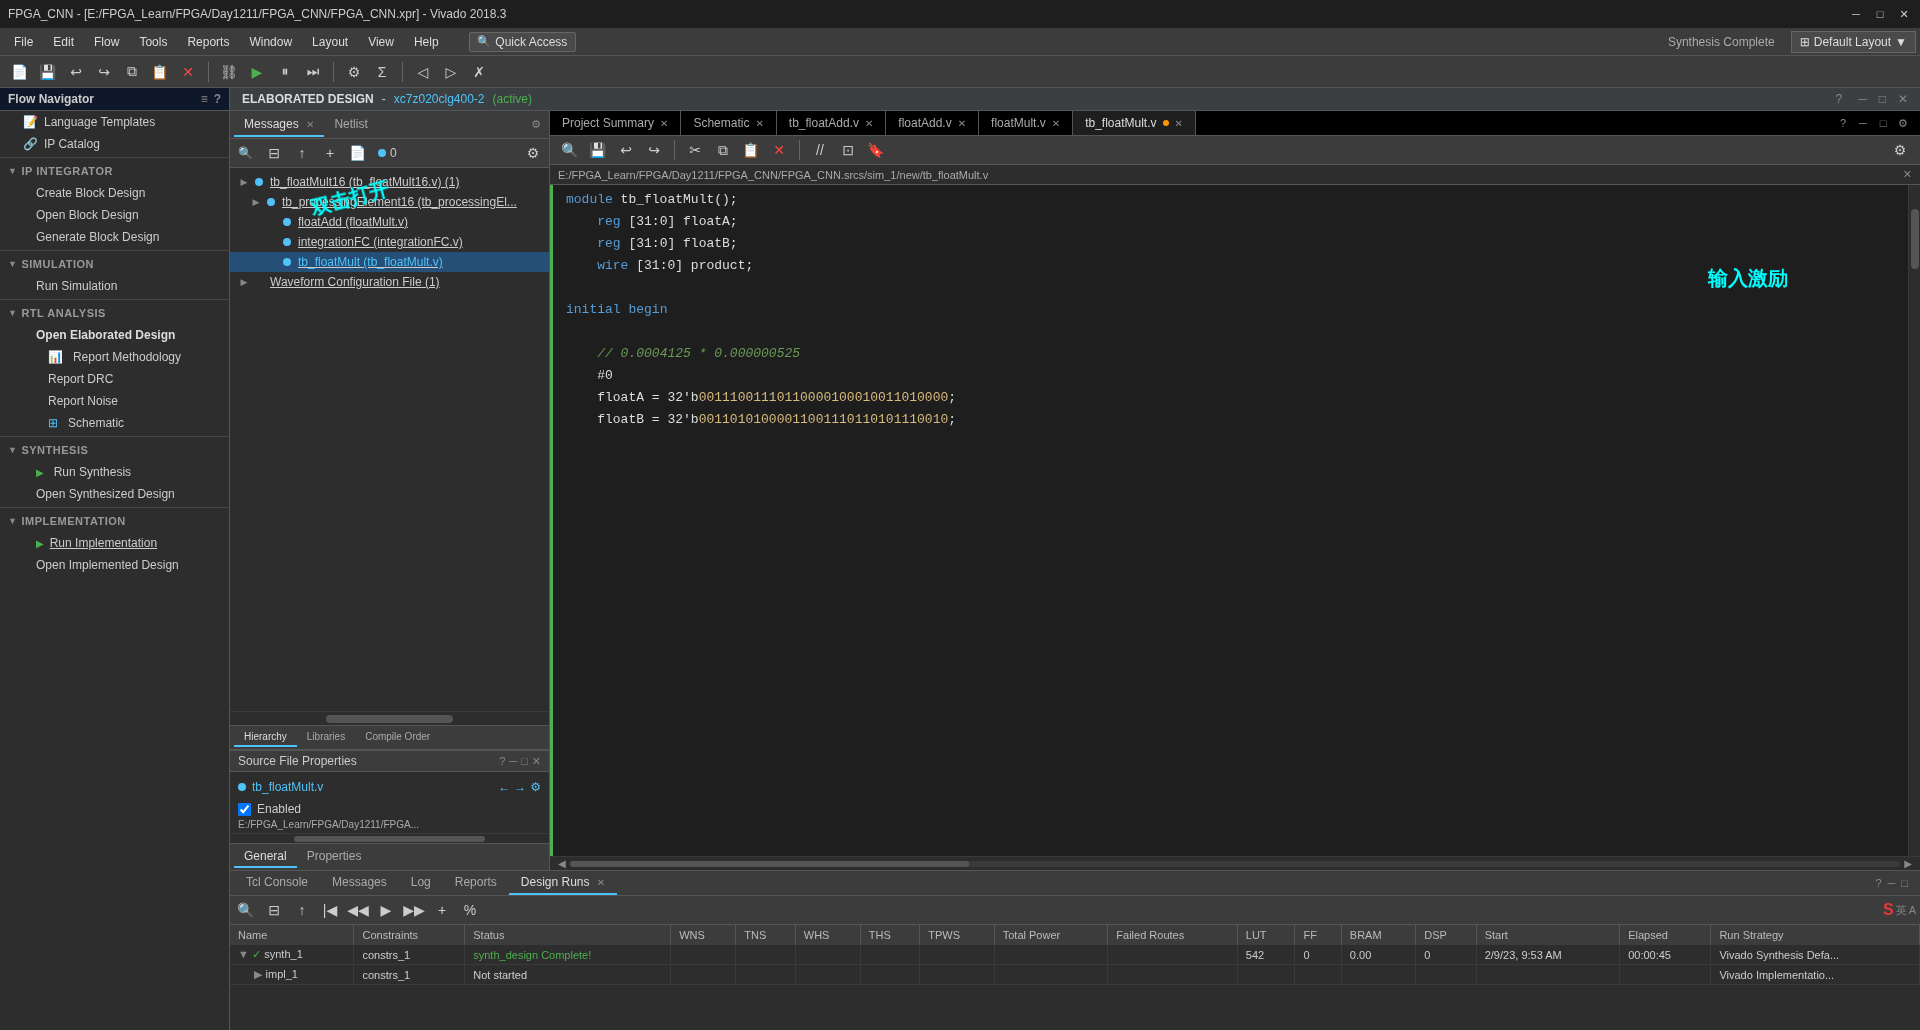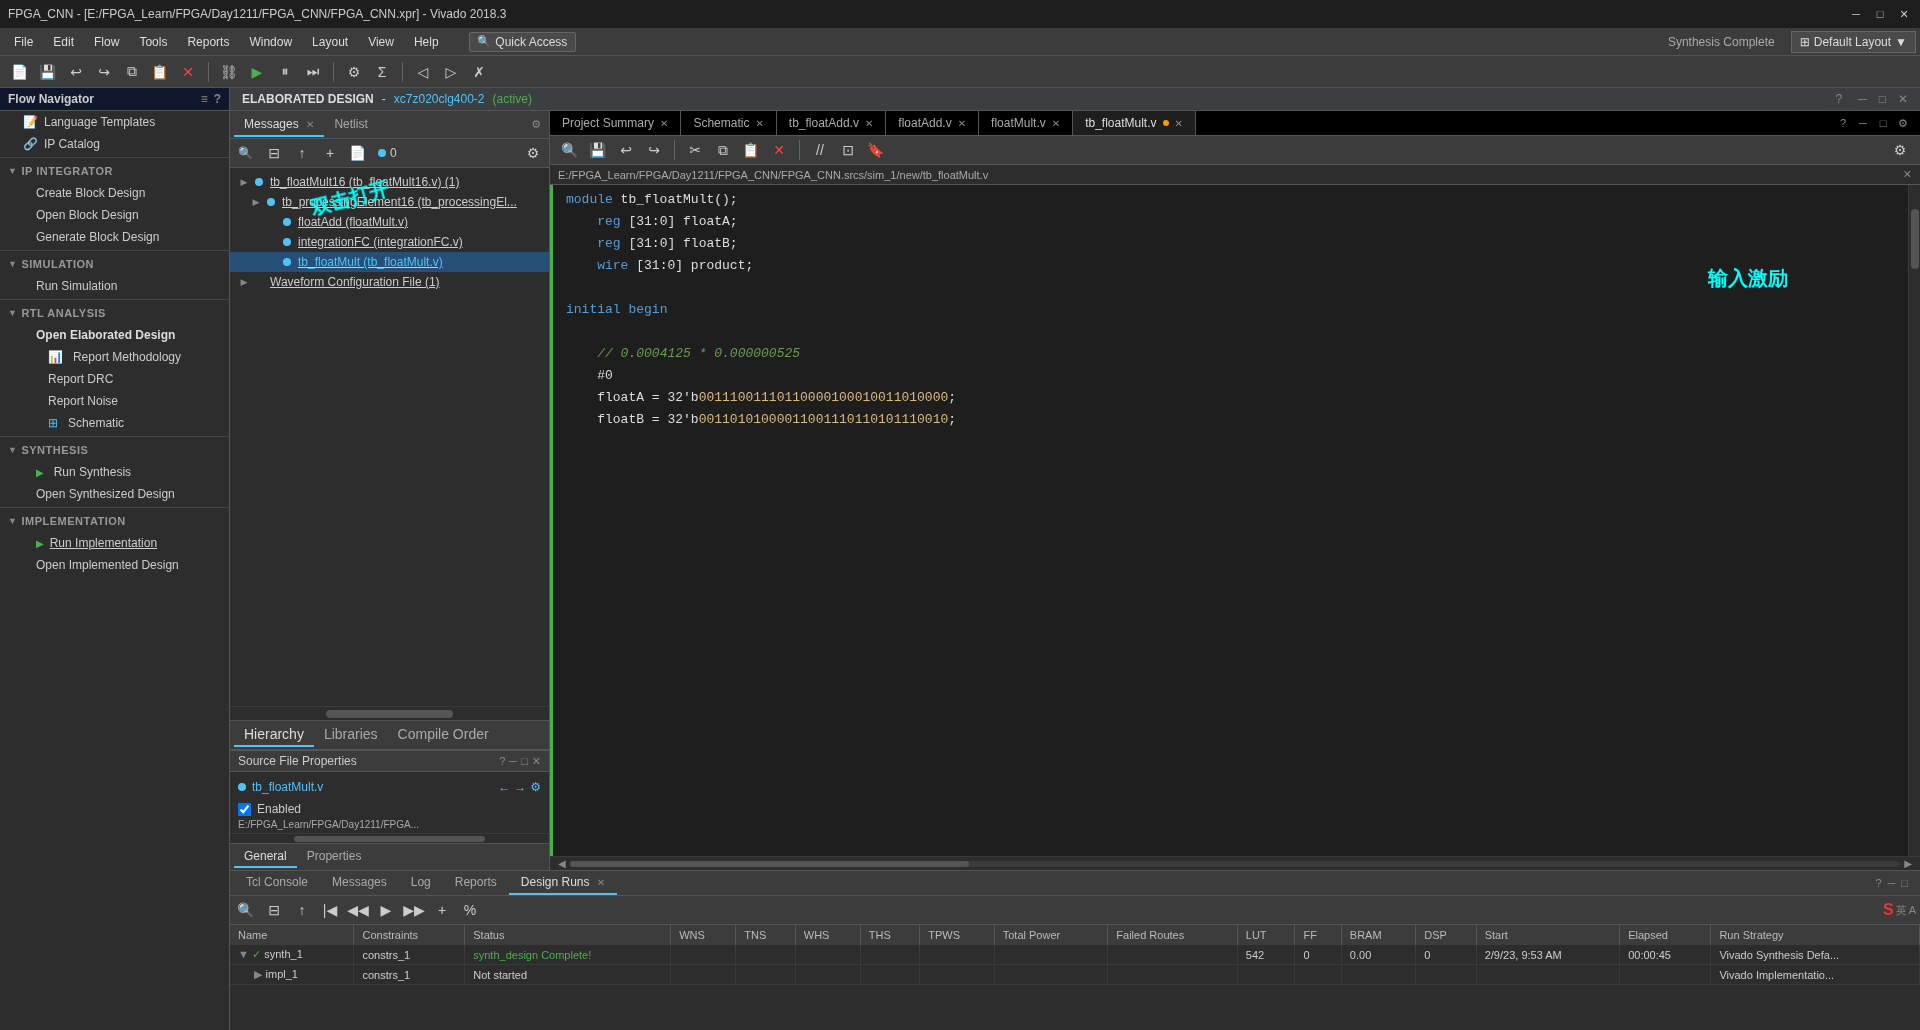--- a/index.html
+++ b/index.html
@@ -59,21 +59,21 @@
     .tree-item.selected { background: #264f78; }
     .tree-arrow { width: 12px; text-align: center; font-size: 9px; color: #888; margin-right: 2px; }
     .tree-icon { width: 14px; height: 14px; margin-right: 4px; display: flex; align-items: center; justify-content: center; }
     .dot-blue { width: 8px; height: 8px; background: #4fc3f7; border-radius: 50%; }
     .tree-text { flex: 1; white-space: nowrap; overflow: hidden; text-overflow: ellipsis; text-decoration: underline; }
     .tree-text .highlight { color: #4fc3f7; }
     .tree-indent-1 { padding-left: 20px; }
     .tree-indent-2 { padding-left: 36px; }
 
     #source-tabs-bottom { background: #3c3c3c; display: flex; padding: 2px 4px; border-top: 1px solid #555; border-bottom: 1px solid #555; }
-    .src-bottom-tab { padding: 3px 10px; cursor: pointer; font-size: 14px; color: #aaa; border-bottom: 2px solid transparent; }
+    .src-bottom-tab { padding: 3px 10px; cursor: pointer; font-size: 10px; color: #aaa; border-bottom: 2px solid transparent; }
     .src-bottom-tab.active { color: #ddd; border-bottom-color: #4fc3f7; }
 
     #source-props { background: #2d2d2d; height: 120px; border-top: 1px solid #555; display: flex; flex-direction: column; }
     #source-props-header { background: #3c3c3c; padding: 3px 8px; font-size: 12px; color: #ccc; border-bottom: 1px solid #555; display: flex; align-items: center; justify-content: space-between; }
     #source-props-content { padding: 8px; flex: 1; overflow: auto; }
     .prop-filename { color: #4fc3f7; display: flex; align-items: center; gap: 6px; font-size: 12px; }
     .enabled-checkbox { display: flex; align-items: center; gap: 6px; margin-top: 8px; font-size: 12px; }
     .source-path { font-size: 10px; color: #aaa; margin-top: 3px; }
     #source-props-tabs { background: #3c3c3c; display: flex; padding: 2px 4px; border-top: 1px solid #555; }
     .props-tab { padding: 3px 10px; cursor: pointer; font-size: 12px; color: #aaa; border-bottom: 2px solid transparent; }

